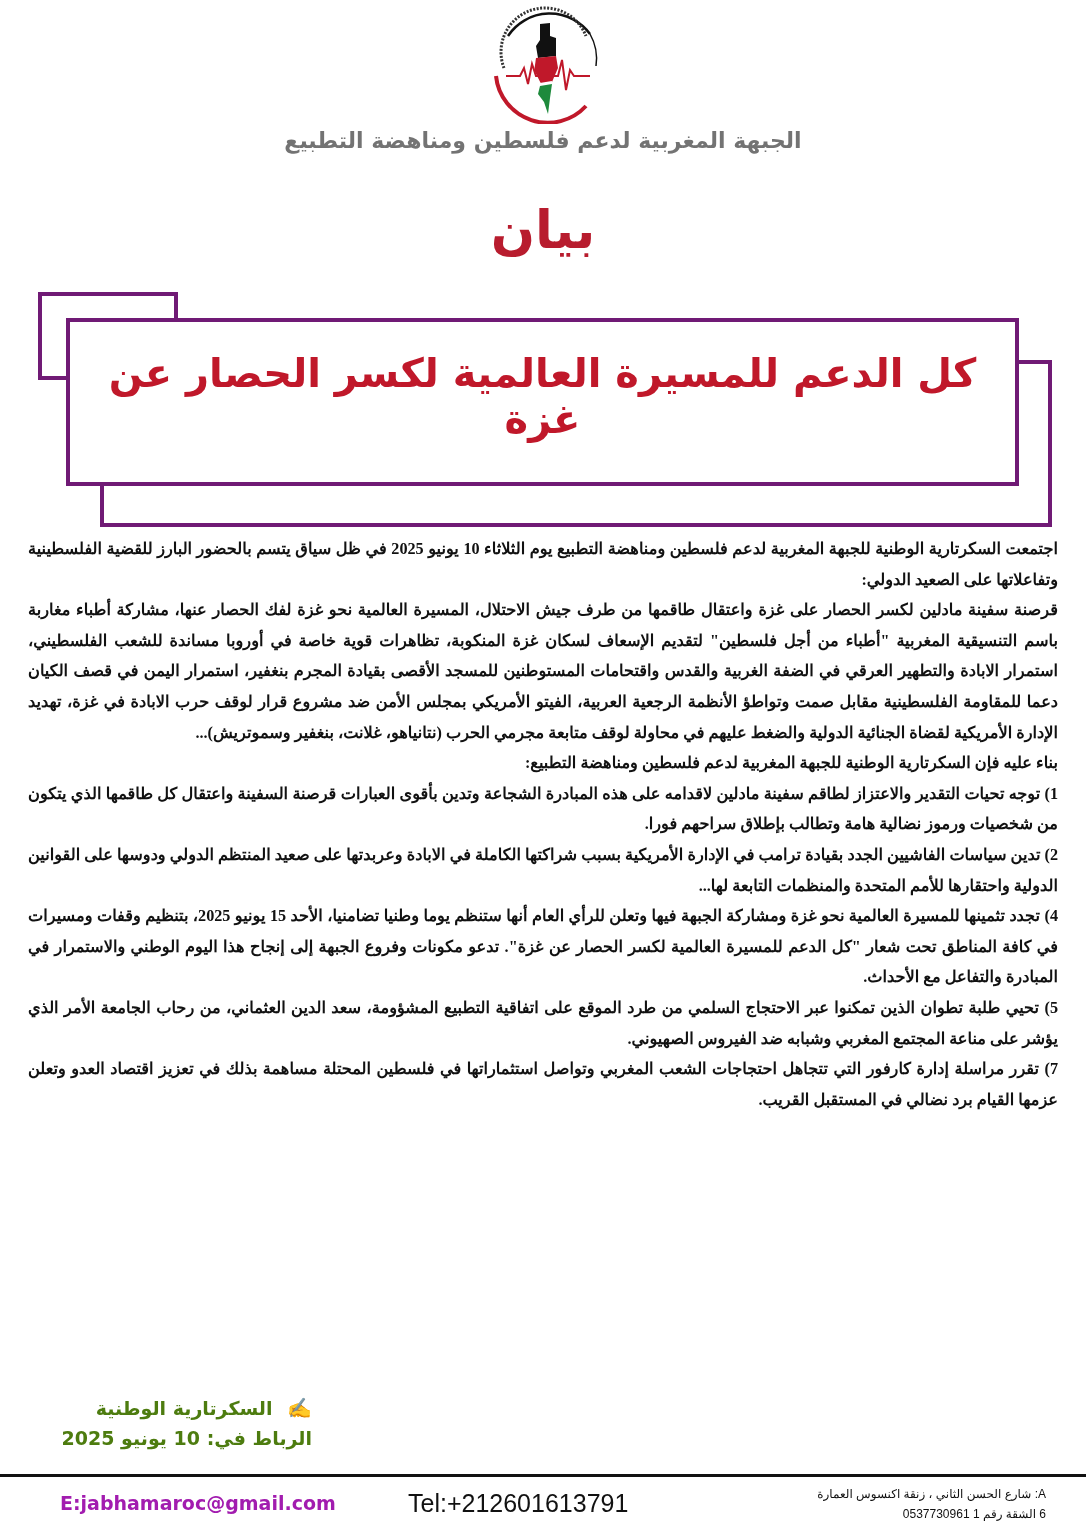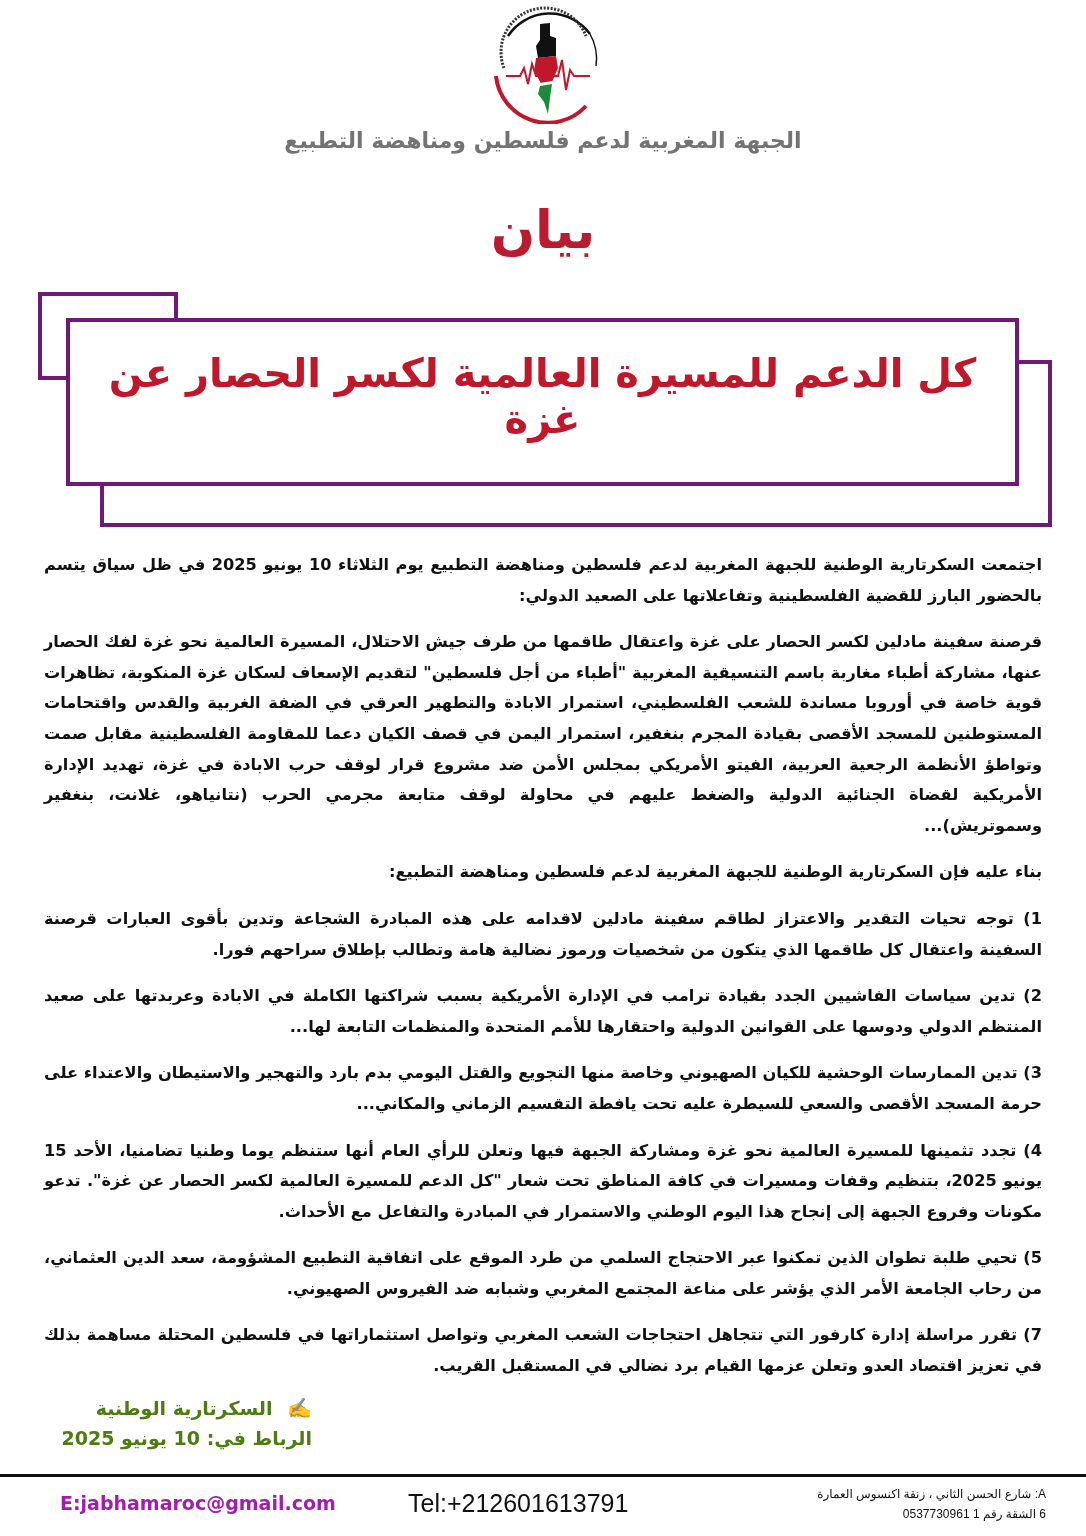--- a/index.html
+++ b/index.html
@@ -78,21 +78,22 @@
       top: 534px;
       width: 1030px;
       direction: rtl;
       text-align: justify;
       font-weight: bold;
       font-size: 16.2px;
       line-height: 30.6px;
       color: #111111;
     }
     .body-text p {
-      margin: 16px;
+      margin: 0;
+      font-family: Liberation Serif, serif;
     }
     .signature {
       position: absolute;
       left: 52px;
       top: 1393px;
       width: 260px;
       direction: rtl;
       text-align: right;
       font-weight: bold;
       font-size: 19px;
@@ -173,21 +174,20 @@
 <div class="frame frame-main">
   <div class="headline">كل الدعم للمسيرة العالمية لكسر الحصار عن غزة</div>
 </div>
 
 <div class="body-text">
   <p>اجتمعت السكرتارية الوطنية للجبهة المغربية لدعم فلسطين ومناهضة التطبيع يوم الثلاثاء 10 يونيو 2025 في ظل سياق يتسم بالحضور البارز للقضية الفلسطينية وتفاعلاتها على الصعيد الدولي:</p>
   <p>قرصنة سفينة مادلين لكسر الحصار على غزة واعتقال طاقمها من طرف جيش الاحتلال، المسيرة العالمية نحو غزة لفك الحصار عنها، مشاركة أطباء مغاربة باسم التنسيقية المغربية "أطباء من أجل فلسطين" لتقديم الإسعاف لسكان غزة المنكوبة، تظاهرات قوية خاصة في أوروبا مساندة للشعب الفلسطيني، استمرار الابادة والتطهير العرقي في الضفة الغربية والقدس واقتحامات المستوطنين للمسجد الأقصى بقيادة المجرم بنغفير، استمرار اليمن في قصف الكيان دعما للمقاومة الفلسطينية مقابل صمت وتواطؤ الأنظمة الرجعية العربية، الفيتو الأمريكي بمجلس الأمن ضد مشروع قرار لوقف حرب الابادة في غزة، تهديد الإدارة الأمريكية لقضاة الجنائية الدولية والضغط عليهم في محاولة لوقف متابعة مجرمي الحرب (نتانياهو، غلانت، بنغفير وسموتريش)...</p>
   <p>بناء عليه فإن السكرتارية الوطنية للجبهة المغربية لدعم فلسطين ومناهضة التطبيع:</p>
   <p>1) توجه تحيات التقدير والاعتزاز لطاقم سفينة مادلين لاقدامه على هذه المبادرة الشجاعة وتدين بأقوى العبارات قرصنة السفينة واعتقال كل طاقمها الذي يتكون من شخصيات ورموز نضالية هامة وتطالب بإطلاق سراحهم فورا.</p>
   <p>2) تدين سياسات الفاشيين الجدد بقيادة ترامب في الإدارة الأمريكية بسبب شراكتها الكاملة في الابادة وعربدتها على صعيد المنتظم الدولي ودوسها على القوانين الدولية واحتقارها للأمم المتحدة والمنظمات التابعة لها...</p>
-  <p>3) تدين الممارسات الوحشية للكيان الصهيوني وخاصة منها التجويع والقتل اليومي بدم بارد والتهجير والاستيطان والاعتداء على حرمة المسجد الأقصى والسعي للسيطرة عليه تحت يافطة التقسيم الزماني والمكاني...</p>
   <p>4) تجدد تثمينها للمسيرة العالمية نحو غزة ومشاركة الجبهة فيها وتعلن للرأي العام أنها ستنظم يوما وطنيا تضامنيا، الأحد 15 يونيو 2025، بتنظيم وقفات ومسيرات في كافة المناطق تحت شعار "كل الدعم للمسيرة العالمية لكسر الحصار عن غزة". تدعو مكونات وفروع الجبهة إلى إنجاح هذا اليوم الوطني والاستمرار في المبادرة والتفاعل مع الأحداث.</p>
   <p>5) تحيي طلبة تطوان الذين تمكنوا عبر الاحتجاج السلمي من طرد الموقع على اتفاقية التطبيع المشؤومة، سعد الدين العثماني، من رحاب الجامعة الأمر الذي يؤشر على مناعة المجتمع المغربي وشبابه ضد الفيروس الصهيوني.</p>
   <p>7) تقرر مراسلة إدارة كارفور التي تتجاهل احتجاجات الشعب المغربي وتواصل استثماراتها في فلسطين المحتلة مساهمة بذلك في تعزيز اقتصاد العدو وتعلن عزمها القيام برد نضالي في المستقبل القريب.</p>
 </div>
 
 <div class="signature">
   <div>
     <span class="sig-icon">✍️</span>
     <span>السكرتارية الوطنية</span>
   </div>

